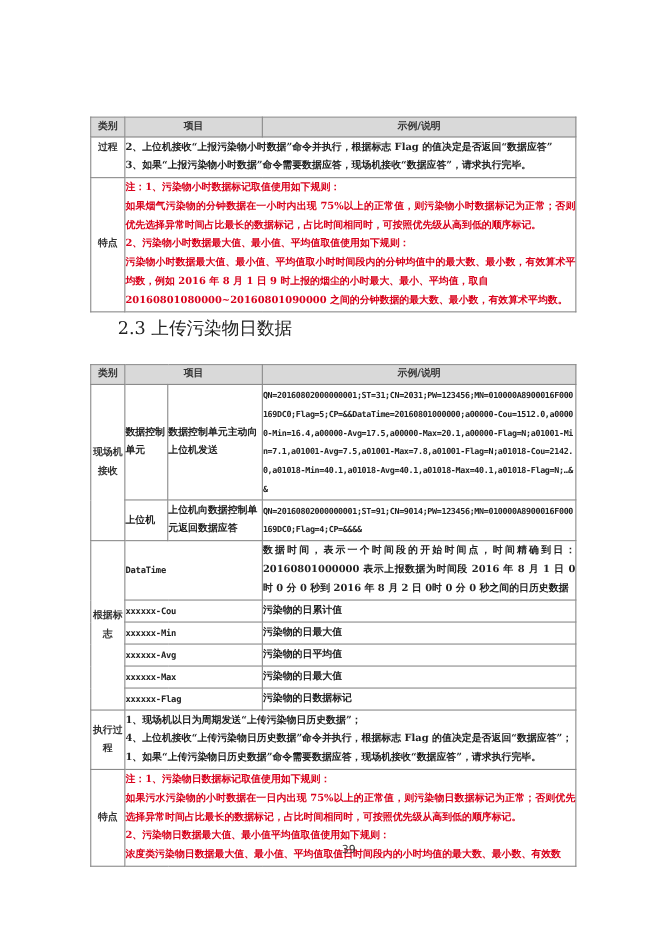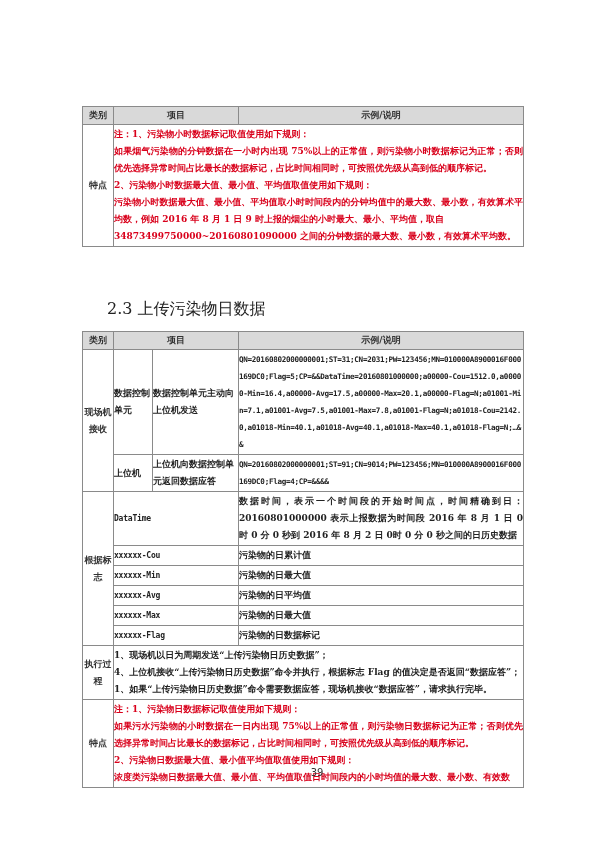--- a/index.html
+++ b/index.html
@@ -8,47 +8,54 @@
   table { border-collapse: collapse; position: absolute; left: 82px; width: 442px; table-layout: fixed; }
   td, th { border: 1px solid #8a8a8a; font-size: 9px; line-height: 17px; padding: 1px 0; vertical-align: middle; font-weight: bold; }
   th { background: #d9d9d9; text-align: center; color: #333; height: 15px; line-height: 15px; }
   .cat { text-align: center; color: #333; }
   .red { color: #d9001b; }
   .mono { font-family: "DejaVu Sans Mono", monospace; font-size: 8px; letter-spacing: -0.2px; }
   .mono-long { font-family: "DejaVu Sans Mono", monospace; font-size: 7.6px; line-height: 17px; word-break: break-all; letter-spacing: -0.3px; margin-left: 33px; }
   .just { text-align: justify; }
   #t1 { top: 106px; }
   #t2 { top: 331px; }
-  .heading { position: absolute; left: 107px; top: 299px; font-size: 16px; color: #222; font-family: "DejaVu Serif", serif; }
+  .heading { position: absolute; left: 107px; top: 289px; font-size: 16px; color: #222; font-family: "DejaVu Serif", serif; }
   .pagenum { position: absolute; left: 17px; width: 600px; text-align: center; top: 767px; font-size: 10px; font-family: "DejaVu Sans", sans-serif; color: #333; }
   .blk { display: block; }
 </style>
 </head>
 <body>
 
 <table id="t1">
   <colgroup>
       <col style="width:31px">
       <col style="width:125px">
       <col>
     </colgroup>
   <tbody>
       <tr>
     <th>类别</th>
     <th>项目</th>
     <th>示例/说明</th>
   </tr>
   <tr>
+    <td class="cat" style="vertical-align:top">过程</td>
+    <td colspan="2">
+      <span class="blk">2、上位机接收“上报污染物小时数据”命令并执行，根据标志 Flag 的值决定是否返回“数据应答”</span>
+      <span class="blk">3、如果“上报污染物小时数据”命令需要数据应答，现场机接收“数据应答”，请求执行完毕。</span>
+    </td>
+  </tr>
+  <tr>
     <td class="cat">特点</td>
     <td colspan="2" class="red just">
       <span class="blk">注：1、污染物小时数据标记取值使用如下规则：</span>
       <span class="blk">如果烟气污染物的分钟数据在一小时内出现 75%以上的正常值，则污染物小时数据标记为正常；否则优先选择异常时间占比最长的数据标记，占比时间相同时，可按照优先级从高到低的顺序标记。</span>
       <span class="blk">2、污染物小时数据最大值、最小值、平均值取值使用如下规则：</span>
       <span class="blk">污染物小时数据最大值、最小值、平均值取小时时间段内的分钟均值中的最大数、最小数，有效算术平均数，例如 2016 年 8 月 1 日 9 时上报的烟尘的小时最大、最小、平均值，取自</span>
-      <span class="blk">34873499750000~20160801090000 之间的分钟数据的最大数、最小数，有效算术平均数。</span>
+      <span class="blk">20160801080000~20160801090000 之间的分钟数据的最大数、最小数，有效算术平均数。</span>
     </td>
   </tr>
 </tbody>
   </table>
 
 <div class="heading">2.3 上传污染物日数据</div>
 
 <table id="t2">
   <colgroup>
       <col style="width:31px">

